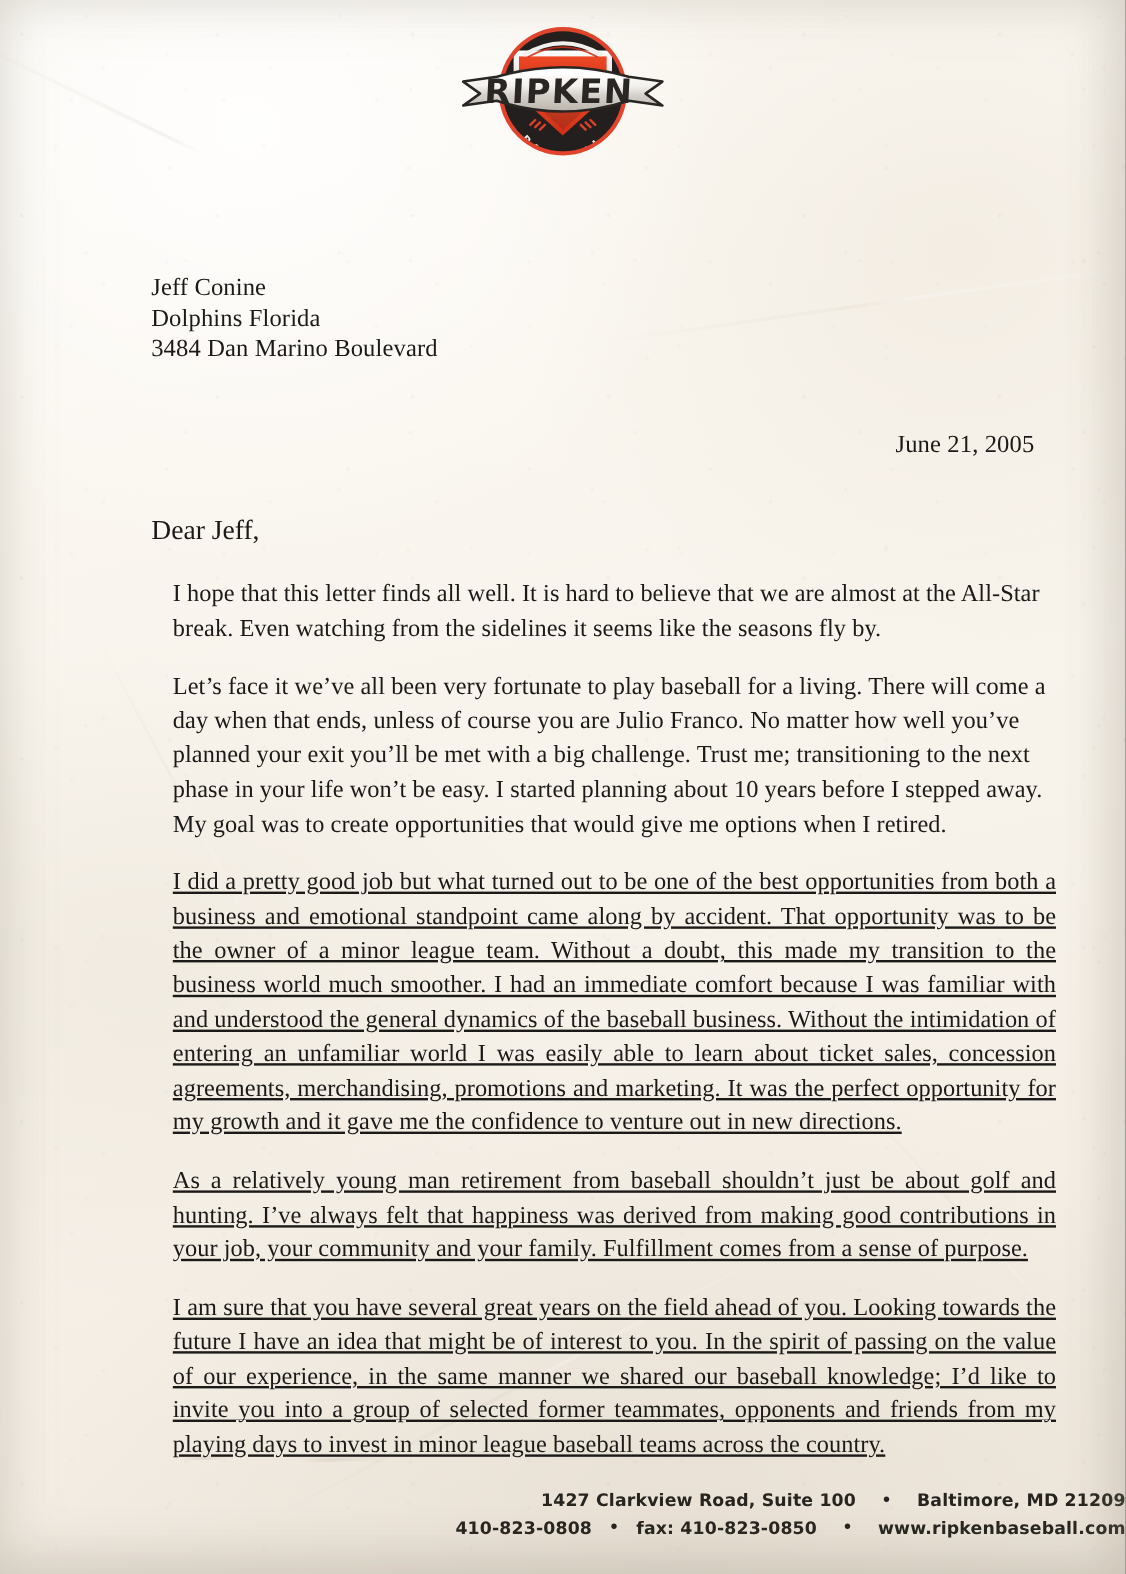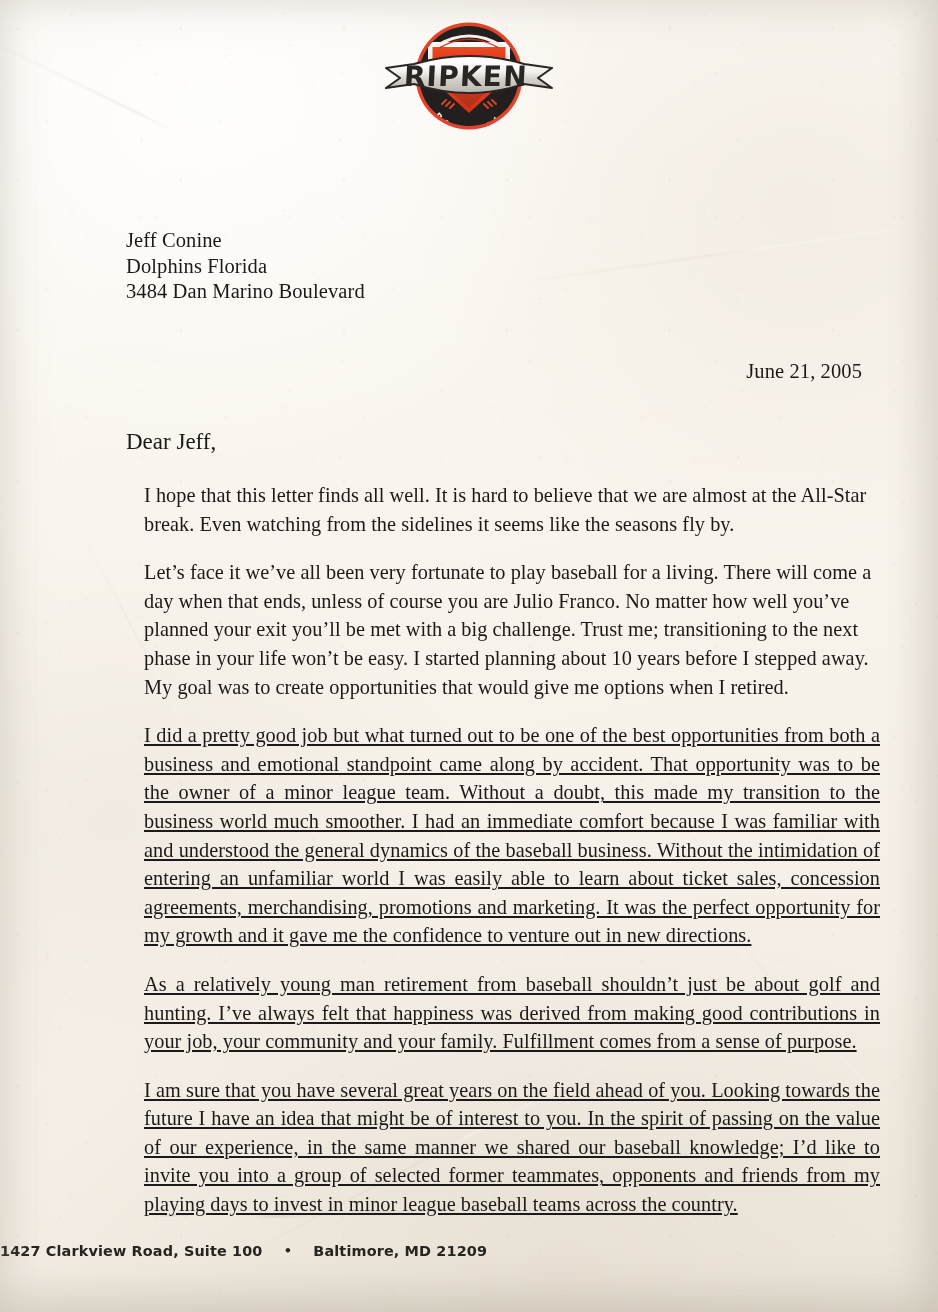--- a/index.html
+++ b/index.html
@@ -127,21 +127,21 @@
     letter-spacing: .05px;
   }
   .body p.justify { text-align: justify; text-align-last: left; text-decoration: underline; }
   .body p.ragged  { text-align: left; }
 
   
   .footer {
     position: absolute;
     left: 0; right: 0;
     top: 1240px;
-    text-align: left;
+    text-align: right;
     font-family: "DejaVu Sans", "Liberation Sans", sans-serif;
     font-size: 14.4px;
     font-weight: 700;
     color: #26241f;
     letter-spacing: .15px;
     line-height: 23px;
   }
   .footer .line { white-space: nowrap; }
   .footer .sep {
     display: inline-block;
@@ -250,16 +250,23 @@
       <p class="justify">I am sure that you have several great years on the field ahead of you.  Looking towards the future I have an idea that might be of interest to you. In the spirit of passing on the value of our experience, in the same manner we shared our baseball knowledge; I’d like to invite you into a group of selected former teammates, opponents and friends from my playing days to invest in minor league baseball teams across the country.</p>
     </div>
   </div>
 
   <div class="footer">
     <div class="line">
       <span>1427 Clarkview Road, Suite 100</span>
       <span class="gap"></span><span class="sep">•</span><span class="gap"></span>
       <span>Baltimore, MD 21209</span>
     </div>
+    <div class="line">
+      <span>410-823-0808</span>
+      <span class="sep">•</span>
+      <span>fax: 410-823-0850</span>
+      <span class="gap"></span><span class="sep">•</span><span class="gap"></span>
+      <span>www.ripkenbaseball.com</span>
+    </div>
   </div>
 
   <div class="edge-shade"></div>
 </div>
 
 </body></html>

